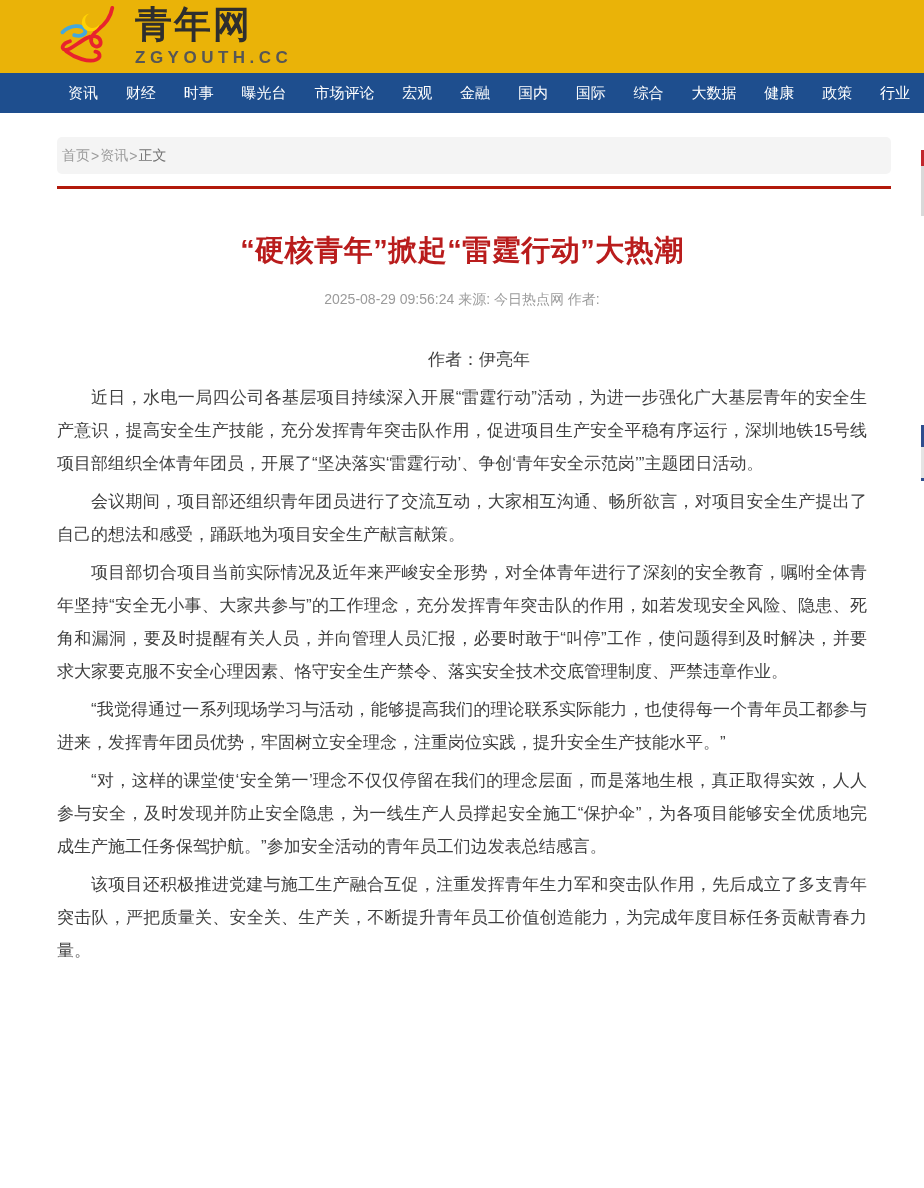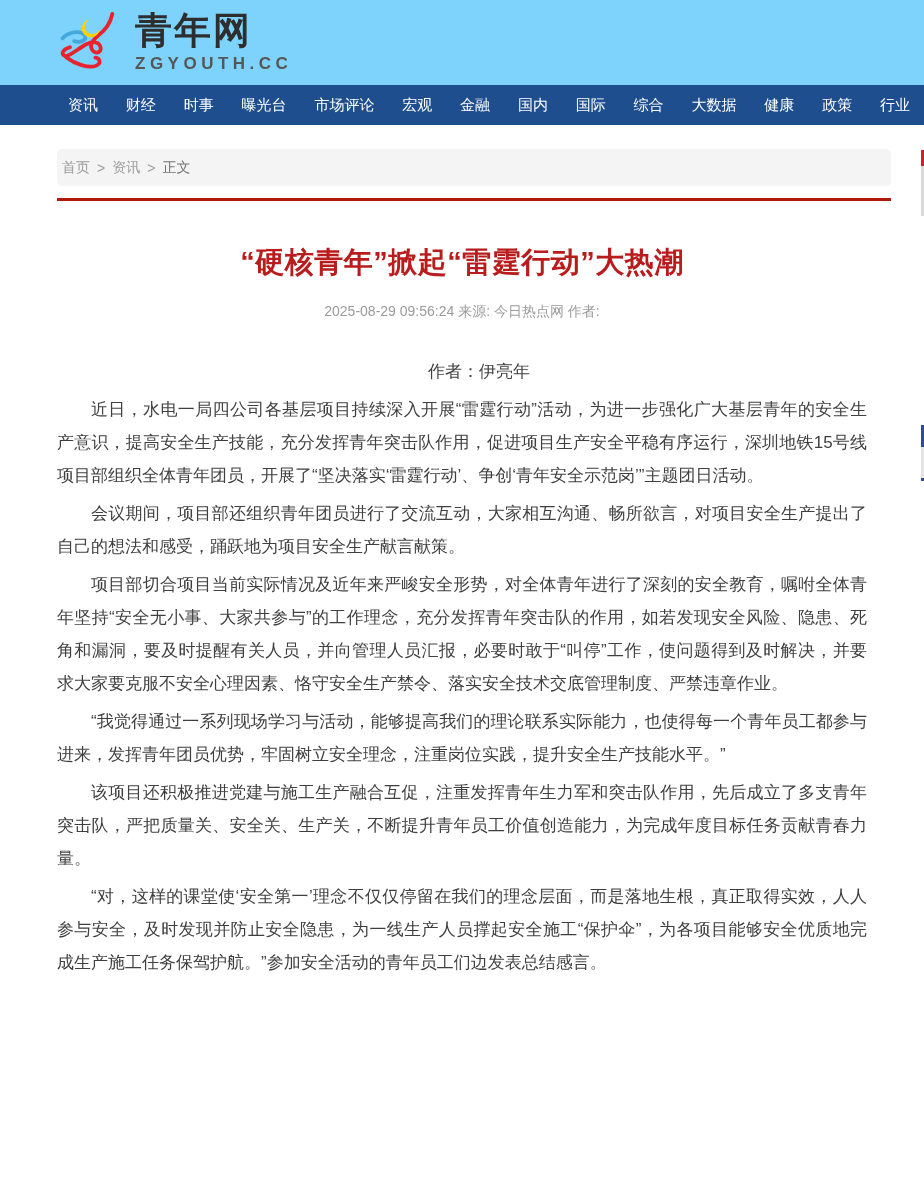--- a/index.html
+++ b/index.html
@@ -5,41 +5,41 @@
   * { box-sizing: border-box; }
   html,body { margin:0; padding:0; }
   body {
     width: 924px; height: 1188px;
     background:#ffffff;
     font-family:"Liberation Sans","DejaVu Sans",sans-serif;
     position:relative; overflow:hidden;
   }
 
   
-  .header { height:85px; display:flex; align-items:center; padding-left:57px; background:#7dd3fc; }
+  .header { height:73px; display:flex; align-items:center; padding-left:57px; background:#eab308; }
   .logo { display:flex; align-items:center; cursor:pointer; }
   .logo-svg { width:72px; height:64px; margin-top:2px; }
   .logo-text { margin-left:6px; display:flex; flex-direction:column; }
   .site-name { font-size:37px; font-weight:bold; color:#2e2e2e; letter-spacing:2px; line-height:1.1; }
   .site-domain { font-size:17px; color:#565656; letter-spacing:4.5px; margin-top:3px;font-weight:bold; }
 
   
   .nav {
     height:40px; background:#1e4e8e;
     display:flex; align-items:center; justify-content:space-between;
     padding:0 14px 0 68px;
   }
   .nav-item { color:#ffffff; font-size:15px; cursor:pointer; white-space:nowrap; }
 
   
   .content { width:834px; margin:24px 0 0 57px; }
 
   .breadcrumb-bar {
     background:#f4f4f4; border-radius:5px; height:37px;
-    display:flex; align-items:center; gap:7px;
+    display:flex; align-items:center; gap:1px;
     padding-left:5px; font-size:14px; color:#9b9b9b;
   }
   .crumb { cursor:pointer; }
   .crumb:last-child { color:#737373; cursor:default; }
   .crumb-sep { color:#9b9b9b; }
 
   .red-divider { height:3px; background:#b2190b; margin-top:12px; }
 
   .article-title {
     margin-top:42px; padding-right:24px;
@@ -130,22 +130,22 @@
     <span>作者:</span>
   </div>
 
   <div class="article-body">
     <p class="author-line">作者：伊亮年</p>
     <div>
         <p>近日，水电一局四公司各基层项目持续深入开展“雷霆行动”活动，为进一步强化广大基层青年的安全生产意识，提高安全生产技能，充分发挥青年突击队作用，促进项目生产安全平稳有序运行，深圳地铁15号线项目部组织全体青年团员，开展了“坚决落实‘雷霆行动’、争创‘青年安全示范岗’”主题团日活动。</p>
         <p>会议期间，项目部还组织青年团员进行了交流互动，大家相互沟通、畅所欲言，对项目安全生产提出了自己的想法和感受，踊跃地为项目安全生产献言献策。</p>
         <p>项目部切合项目当前实际情况及近年来严峻安全形势，对全体青年进行了深刻的安全教育，嘱咐全体青年坚持“安全无小事、大家共参与”的工作理念，充分发挥青年突击队的作用，如若发现安全风险、隐患、死角和漏洞，要及时提醒有关人员，并向管理人员汇报，必要时敢于“叫停”工作，使问题得到及时解决，并要求大家要克服不安全心理因素、恪守安全生产禁令、落实安全技术交底管理制度、严禁违章作业。</p>
         <p>“我觉得通过一系列现场学习与活动，能够提高我们的理论联系实际能力，也使得每一个青年员工都参与进来，发挥青年团员优势，牢固树立安全理念，注重岗位实践，提升安全生产技能水平。”</p>
+        <p>“对，这样的课堂使‘安全第一’理念不仅仅停留在我们的理念层面，而是落地生根，真正取得实效，人人参与安全，及时发现并防止安全隐患，为一线生产人员撑起安全施工“保护伞”，为各项目能够安全优质地完成生产施工任务保驾护航。”参加安全活动的青年员工们边发表总结感言。</p>
         <p>该项目还积极推进党建与施工生产融合互促，注重发挥青年生力军和突击队作用，先后成立了多支青年突击队，严把质量关、安全关、生产关，不断提升青年员工价值创造能力，为完成年度目标任务贡献青春力量。</p>
-        <p>“对，这样的课堂使‘安全第一’理念不仅仅停留在我们的理念层面，而是落地生根，真正取得实效，人人参与安全，及时发现并防止安全隐患，为一线生产人员撑起安全施工“保护伞”，为各项目能够安全优质地完成生产施工任务保驾护航。”参加安全活动的青年员工们边发表总结感言。</p>
       </div>
   </div>
 
 </div>
 
 <div class="edge-strip" id="edge1">
   <div class="seg seg1"></div>
   <div class="seg seg2"></div>
 </div>
 <div class="edge-strip" id="edge2">

